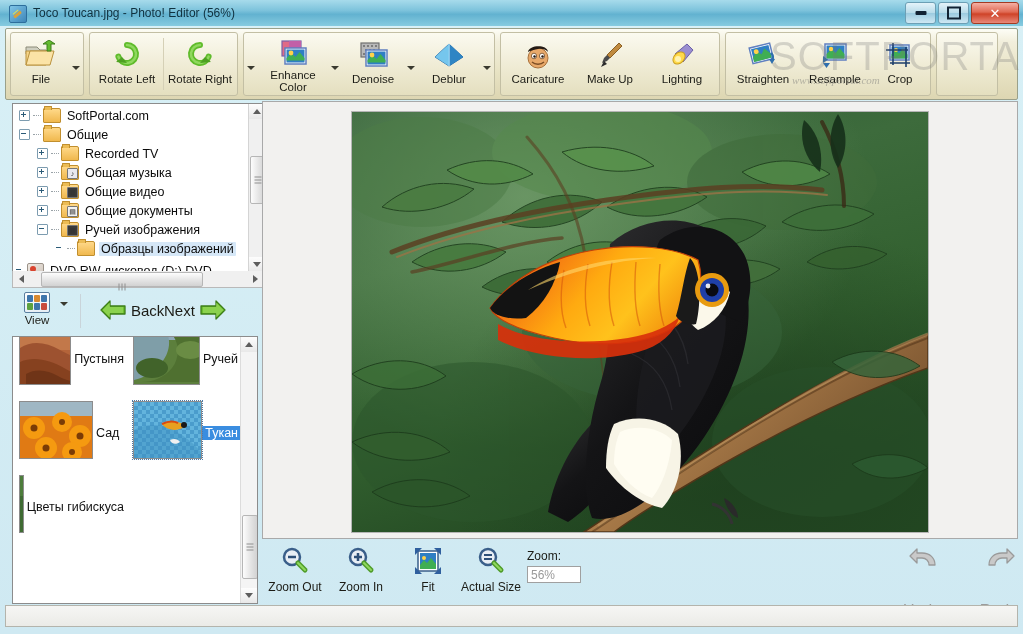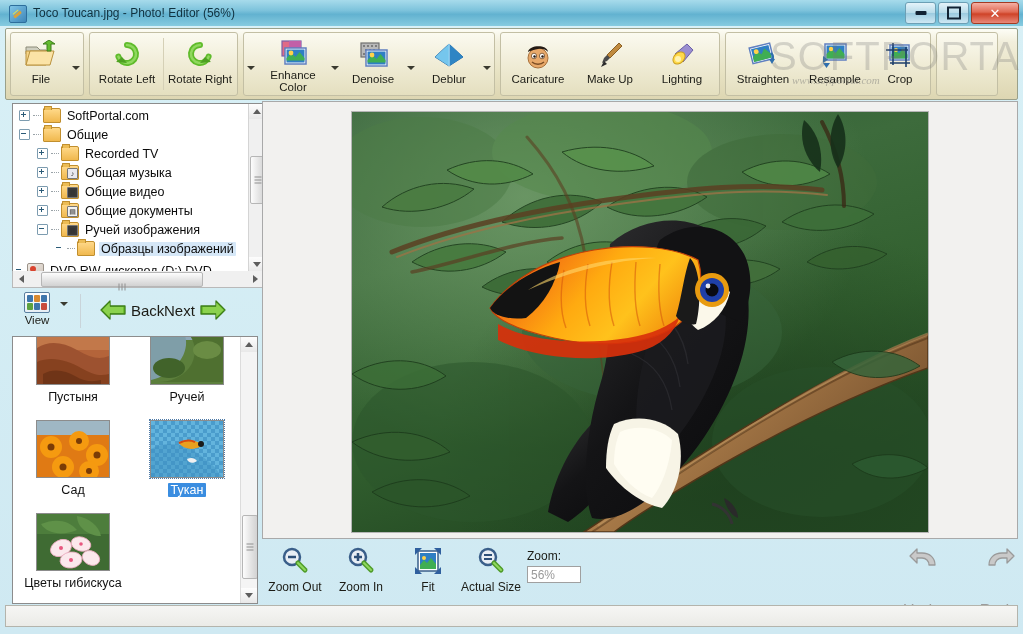--- a/index.html
+++ b/index.html
@@ -234,21 +234,21 @@
   
   .thumbpanel{
     position:absolute;left:12px;top:336px;width:244px;height:266px;
     background:#fff;border:1px solid #8c8c8c;overflow:hidden;
   }
   .thumbs{
     position:absolute;left:0;top:-14px;width:228px;
     display:flex;flex-wrap:wrap;
   }
   .thumb{
-    width:108px;display:flex;flex-direction:column;align-items:center;
+    width:108px;display:flex;align-items:center;
     margin:4px 0 12px 6px;
   }
   .thumb .pic{
     width:72px;height:56px;border:1px solid #8c8c8c;overflow:hidden;position:relative;
   }
   .thumb .cap{
     font-size:12.5px;color:#111;margin-top:5px;padding:0 3px;border-radius:1px;
     white-space:nowrap;
   }
   .thumb.sel .cap{background:#3a8de0;color:#fff;}

